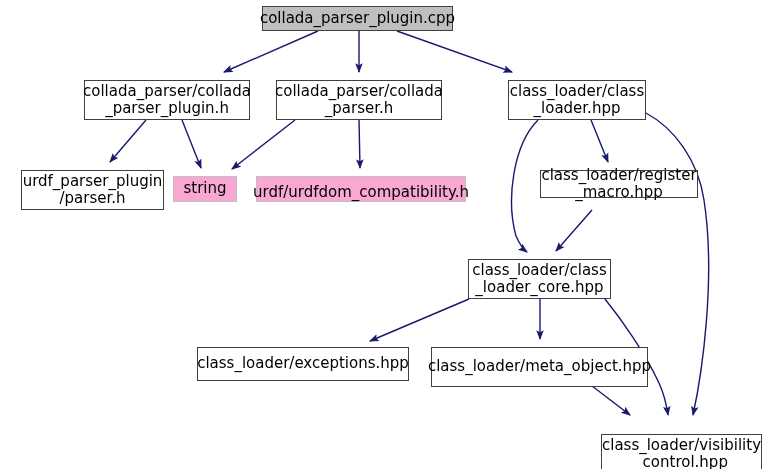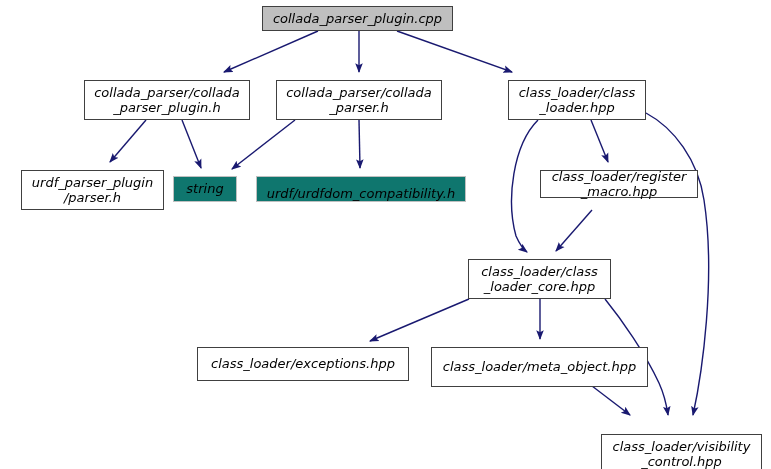--- a/index.html
+++ b/index.html
@@ -27,32 +27,31 @@
     position: absolute;
     box-sizing: border-box;
     display: flex;
     align-items: center;
     justify-content: center;
     text-align: center;
     line-height: 1.16;
     color: #000000;
     background: #ffffff;
     border: 1px solid #404040;
-    font-size: 13px;
+    font-size: 15px;
     white-space: pre;
     letter-spacing: 0px;
-    font-style: italic;
   }
   .node.root {
     background: #bfbfbf;
     border: 1px solid #404040;
   }
   .node.sys {
     border: 1px solid #c0c0c0;
-    background: #0f766e;
+    background: #f9a8d4;
   }
   .node span {
     display: block;
     padding: 0 3px;
   }
 </style>
 </head>
 <body>
 
 <div id="canvas">

